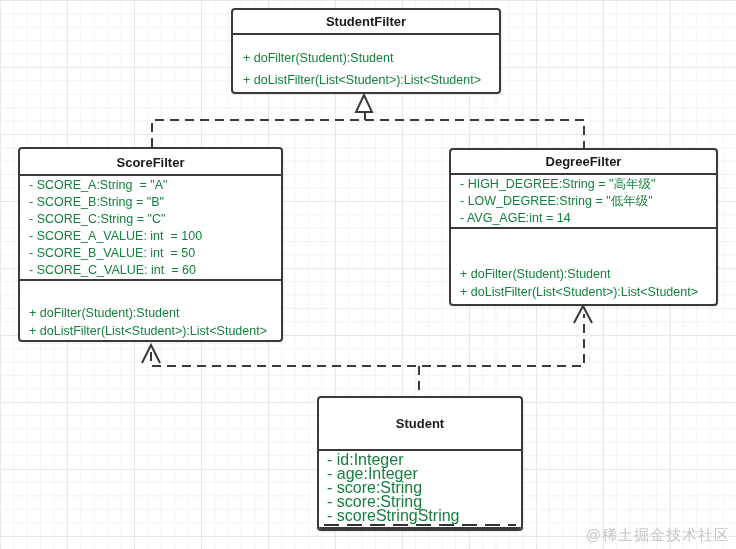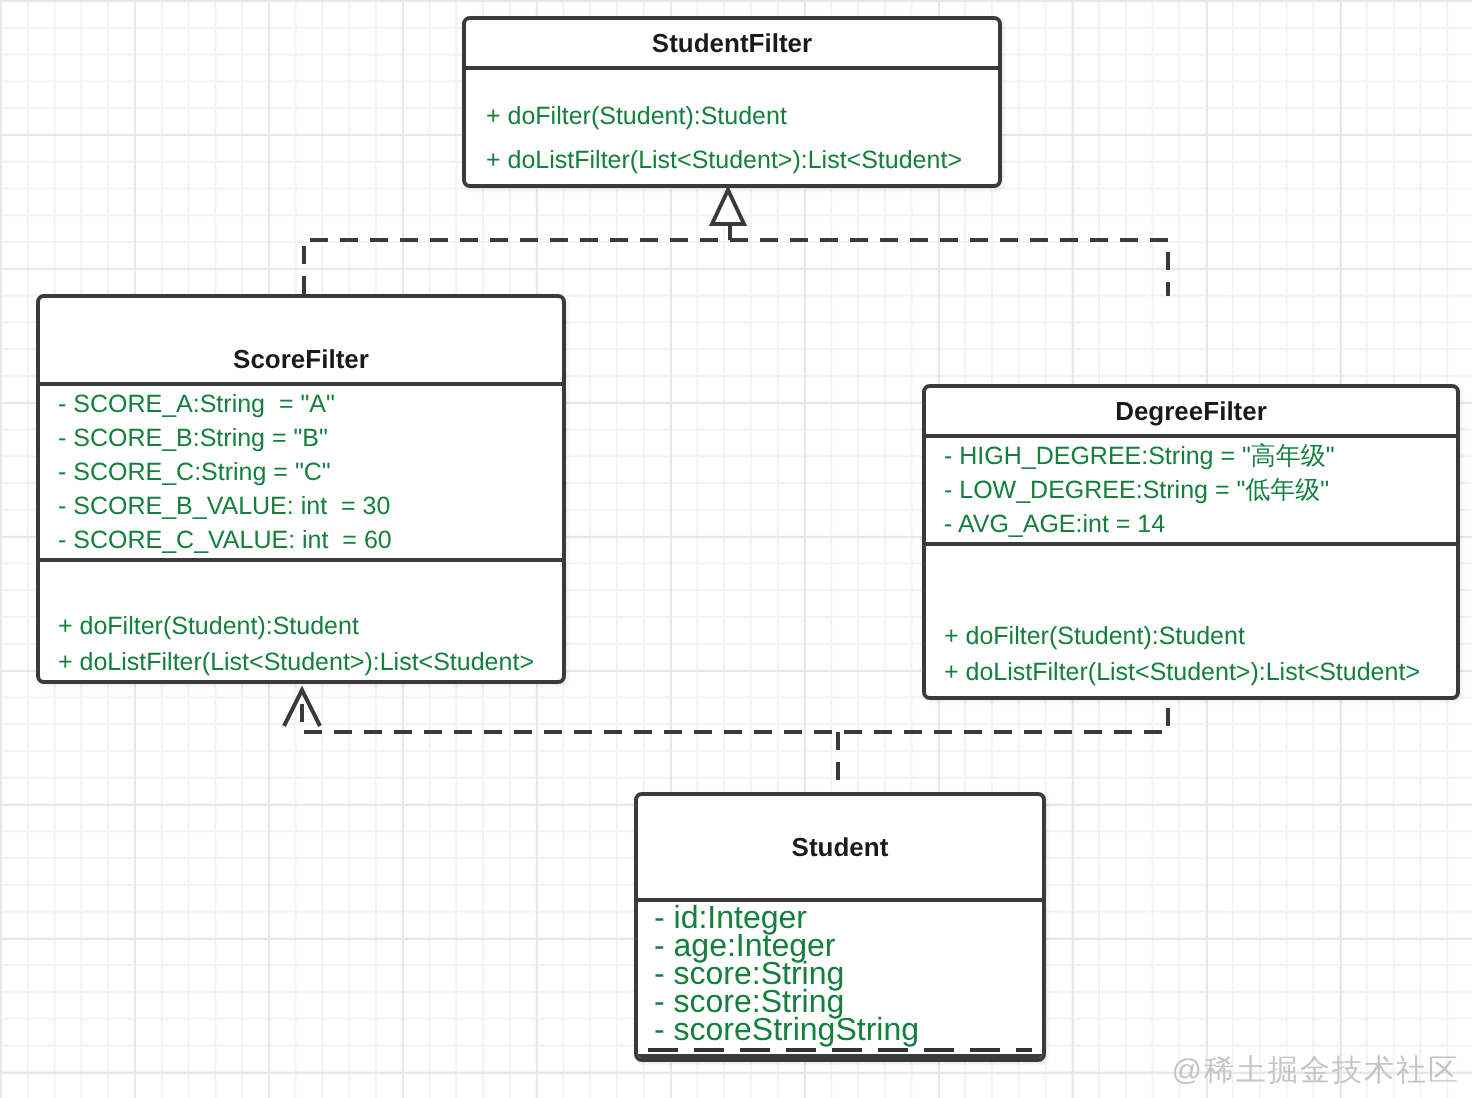--- a/index.html
+++ b/index.html
@@ -44,21 +44,21 @@
   #box-studentfilter .uml-methods .row{line-height:22px;}
 
   
   #box-scorefilter{left:18px;top:147px;width:265px;height:195px;justify-content:flex-end;}
   #box-scorefilter .uml-attrs{padding:1px 9px 0;border-bottom:2px solid #3a3a3a;}
   #box-scorefilter .uml-attrs .row{line-height:17px;}
   #box-scorefilter .uml-methods{padding:23px 9px 0;}
   #box-scorefilter .uml-methods .row{line-height:18px;}
 
   
-  #box-degreefilter{left:461px;top:148px;width:269px;height:158px;margin-top:44px;}
+  #box-degreefilter{left:449px;top:148px;width:269px;height:158px;}
   #box-degreefilter .uml-attrs{padding:1px 9px 0;border-bottom:2px solid #3a3a3a;}
   #box-degreefilter .uml-attrs .row{line-height:17px;}
   #box-degreefilter .uml-methods{padding:36px 9px 0;}
   #box-degreefilter .uml-methods .row{line-height:18px;}
 
   
   #box-student{left:317px;top:396px;width:206px;height:135px;}
   #box-student .uml-title{padding:18px 2px;}
   #box-student .uml-attrs{padding:2px 8px 0;}
   #box-student .uml-attrs .row{font-size:16px;line-height:14px;}
@@ -98,21 +98,22 @@
       <div class="row">+ doListFilter(List&lt;Student&gt;):List&lt;Student&gt;</div>
     </div>
   </div>
 
   <div class="uml-class" id="box-scorefilter">
     <div class="uml-title">ScoreFilter</div>
     <div class="compartment uml-attrs">
       <div class="row">- SCORE_A:String  = "A"</div>
       <div class="row">- SCORE_B:String = "B"</div>
       <div class="row">- SCORE_C:String = "C"</div>
-      <div class="row">- SCORE_B_VALUE: int  = 30</div>
+      <div class="row">- SCORE_A_VALUE: int  = 100</div>
+      <div class="row">- SCORE_B_VALUE: int  = 50</div>
       <div class="row">- SCORE_C_VALUE: int  = 60</div>
     </div>
     <div class="compartment uml-methods">
       <div class="row">+ doFilter(Student):Student</div>
       <div class="row">+ doListFilter(List&lt;Student&gt;):List&lt;Student&gt;</div>
     </div>
   </div>
 
   <div class="uml-class" id="box-degreefilter">
     <div class="uml-title">DegreeFilter</div>

